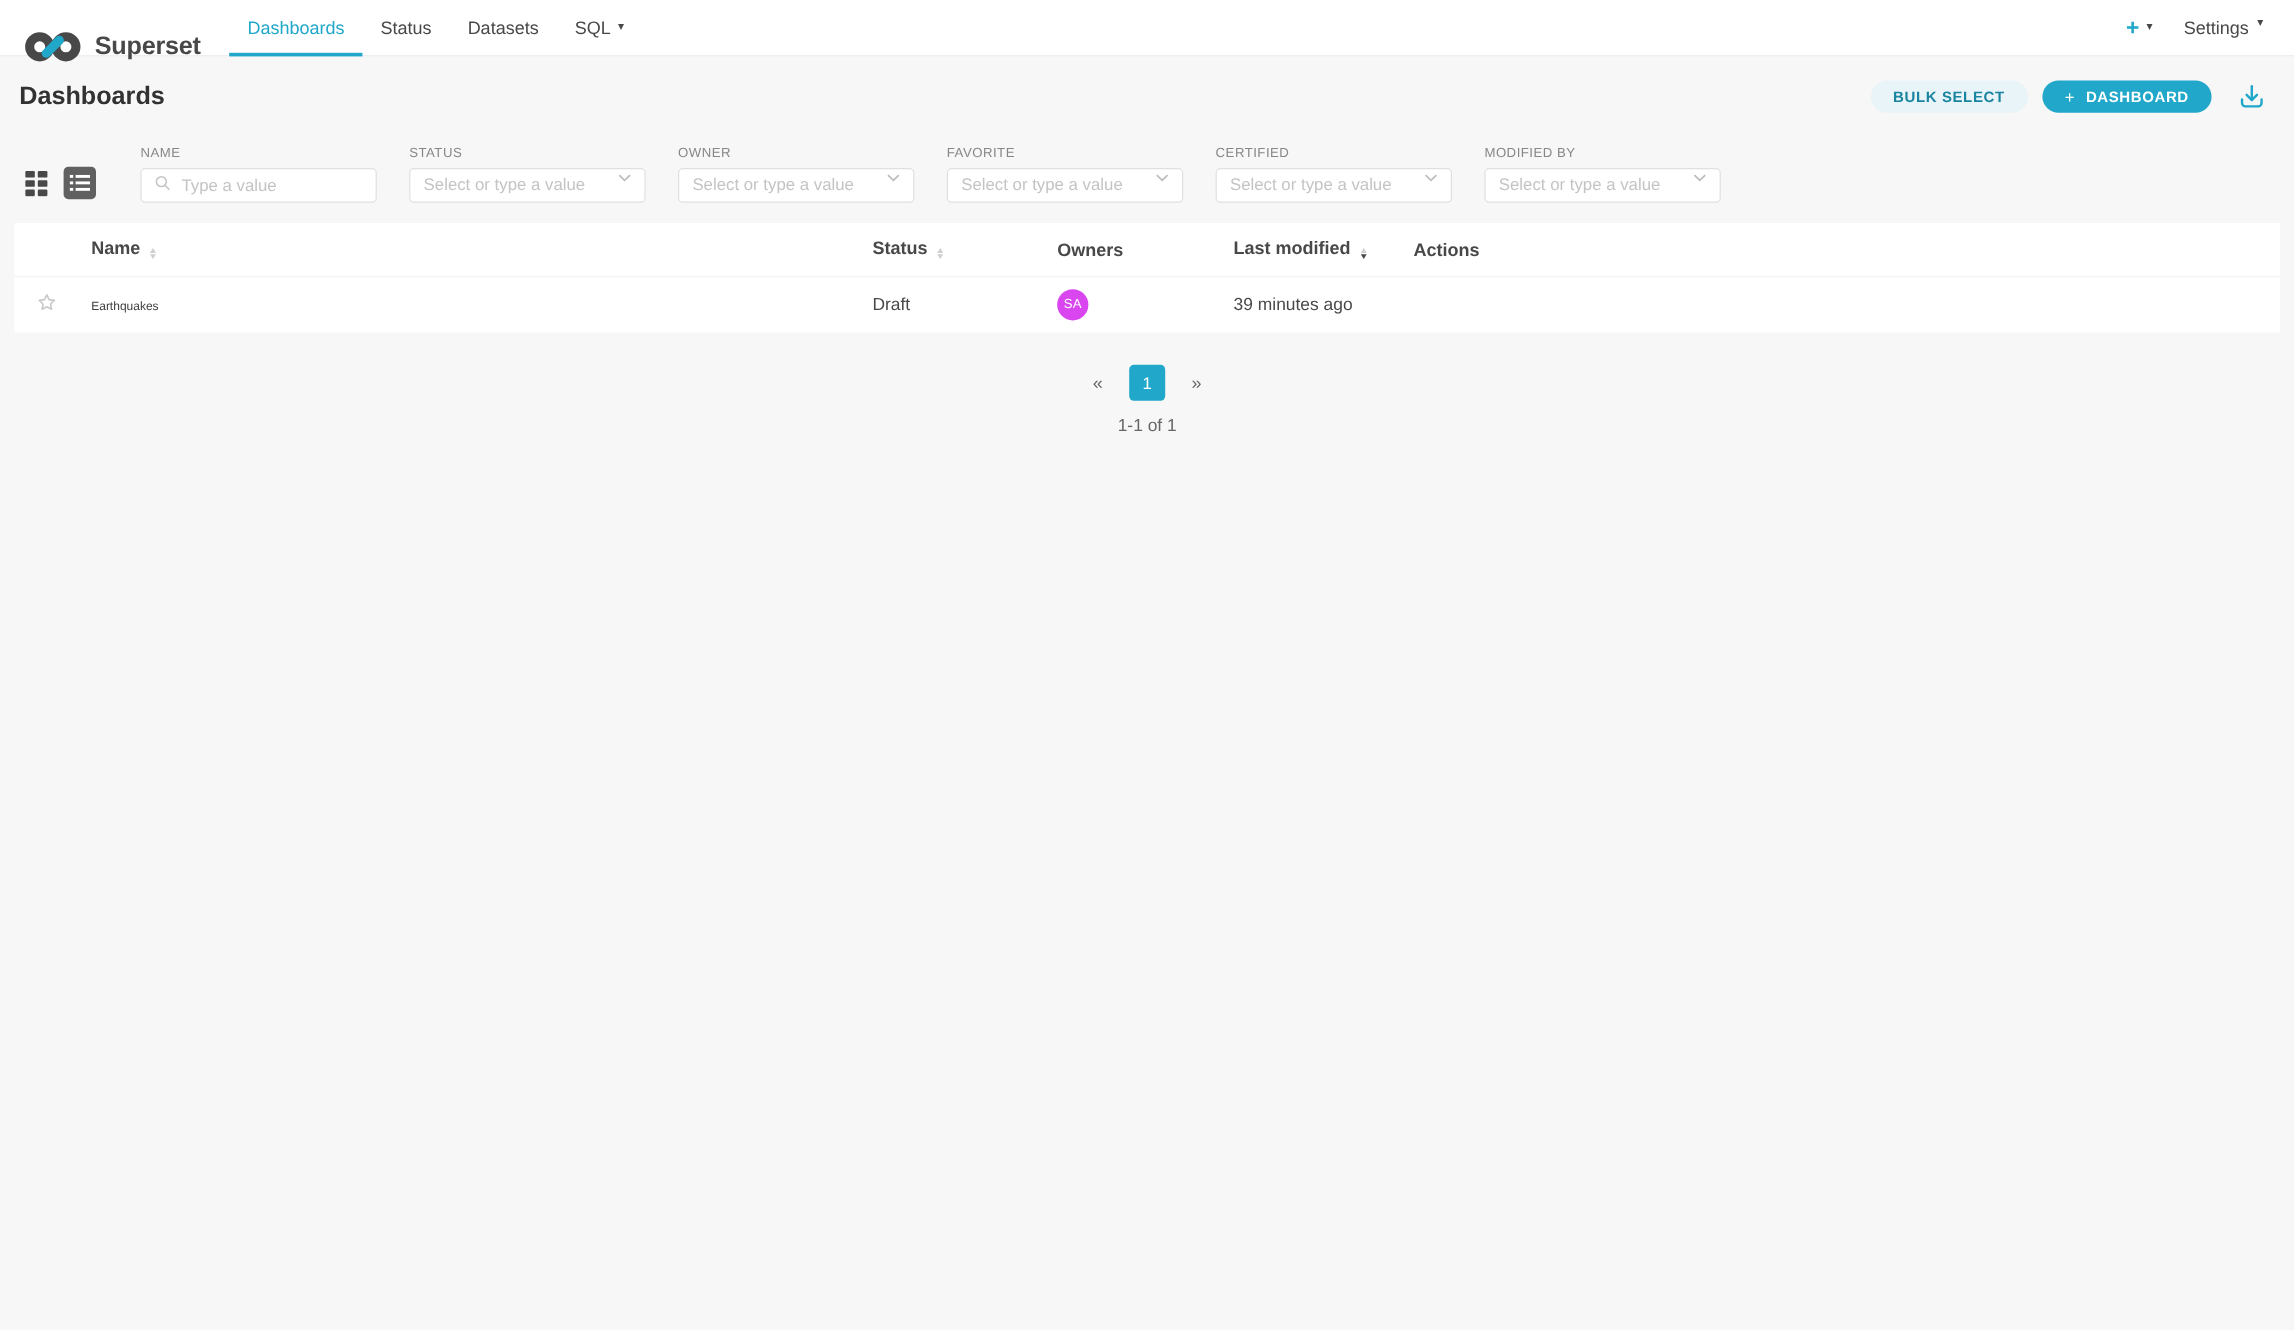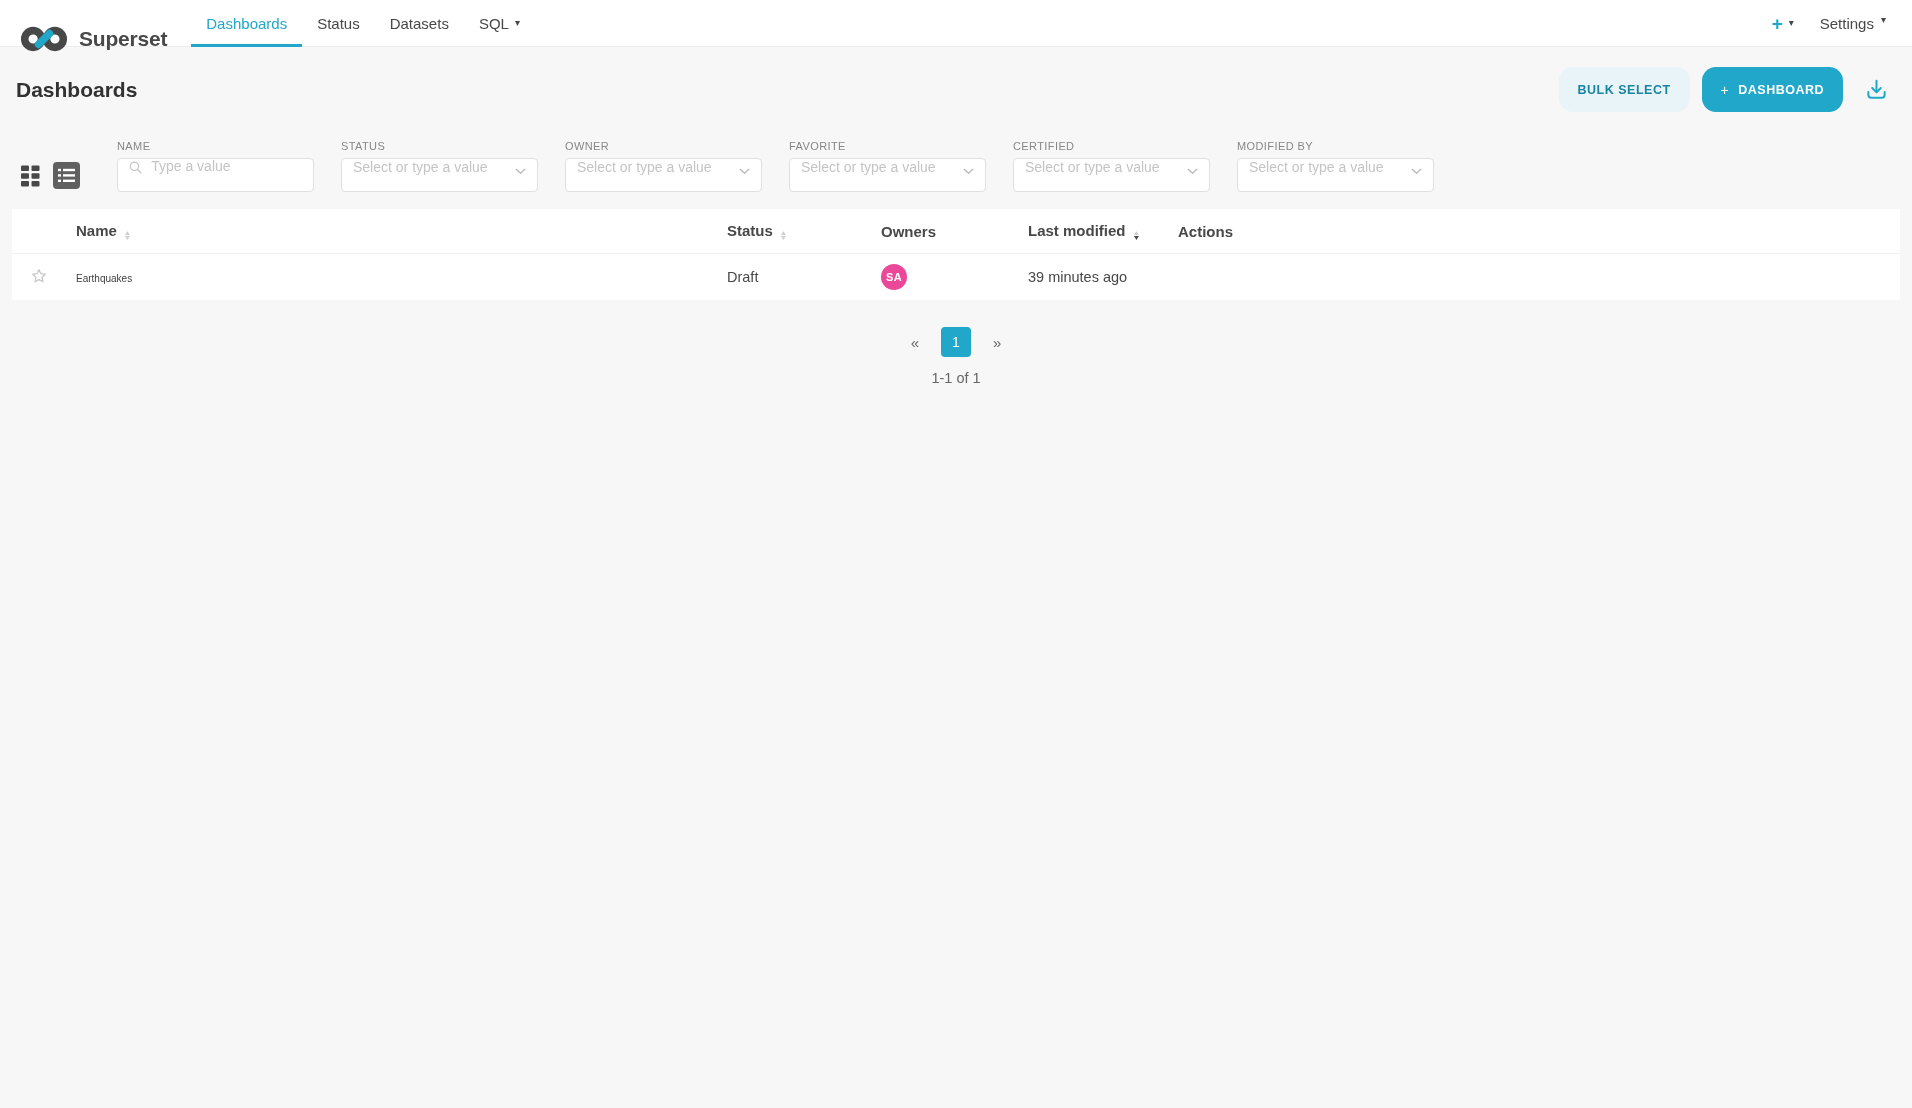--- a/index.html
+++ b/index.html
@@ -39,21 +39,21 @@
   .nav-settings { display: flex; align-items: flex-start; gap: 7px; font-size: 15px; }
 
   
   .page-header {
     display: flex; justify-content: space-between; align-items: center;
     padding: 20px 24px 0 16px;
   }
   .page-title { margin: 0; font-size: 21px; font-weight: bold; color: #323232; }
   .header-actions { display: flex; align-items: center; gap: 12px; }
   .btn {
-    height: 45px; border: none; border-radius: 14px; cursor: pointer;
+    height: 27px; border: none; border-radius: 14px; cursor: pointer;
     font-family: inherit; font-weight: bold; font-size: 12.5px; letter-spacing: 0.5px;
     padding: 0 19px; display: flex; align-items: center;
   }
   .btn-secondary { background: #e9f4f8; color: #1a85a0; }
   .btn-primary { background: #20a7c9; color: #fff; gap: 9px; }
   .btn-primary .btn-plus { font-size: 14px; font-weight: normal; }
   .import-btn { margin-left: 10px; display: flex; align-items: center; cursor: pointer; }
 
   
   .filter-bar { display: flex; align-items: flex-end; padding: 28px 16px 0; }
@@ -61,21 +61,21 @@
   .toggle { display: flex; align-items: center; justify-content: center; cursor: pointer; }
   .toggle-list { width: 27px; height: 27px; background: #606060; border-radius: 4px; }
   .filters { display: flex; gap: 27px; }
   .filter-group { display: flex; flex-direction: column; width: 197px; }
   .filter-label {
     font-size: 11px; color: #878787; letter-spacing: 0.4px;
     margin-bottom: 6px; white-space: nowrap;
   }
   .filter-input {
     height: 29px; border: 1px solid #e0e0e0; border-radius: 4px; background: #fff;
-    display: flex; align-items: flex-end; gap: 7px; padding: 16px 11px;
+    display: flex; align-items: flex-start; gap: 7px; padding: 4px 11px;
   }
   .filter-input input {
     border: none; outline: none; width: 100%; font-family: inherit;
     font-size: 14px; color: #484848; background: transparent;
   }
   .filter-input input::placeholder { color: #c4c4c4; }
   .select-placeholder {
     flex: 1; font-size: 14px; color: #c4c4c4;
     white-space: nowrap; overflow: hidden;
   }
@@ -87,23 +87,23 @@
     text-align: left; font-size: 15px; font-weight: bold; color: #484848;
     padding: 13px 12px; white-space: nowrap;
   }
   td { font-size: 14.5px; color: #484848; padding: 10px 12px; border-top: 1px solid #f2f2f2; }
   .cell-star { text-align: center; padding-left: 14px; }
   .sort { display: inline-flex; flex-direction: column; margin-left: 7px; vertical-align: 1px; }
   .sort i { font-style: normal; font-size: 7px; line-height: 5px; color: #cfcfcf; transform: scaleX(1.2); }
   .sort.desc .dn { color: #484848; }
   .dash-link { color: #404040; font-size: 10px; }
   .avatar {
-    width: 26px; height: 26px; border-radius: 50%; background: #ec4899;
+    width: 26px; height: 26px; border-radius: 50%; background: #d946ef;
     color: #fff; font-size: 11px; letter-spacing: 0.3px;
-    display: flex; align-items: center; justify-content: center; font-weight: bold;
+    display: flex; align-items: center; justify-content: center;
   }
   .star-btn { display: inline-flex; cursor: pointer; }
 
   
   .pagination { display: flex; justify-content: center; align-items: center; gap: 22px; margin-top: 27px; }
   .page-nav { color: #646464; font-size: 15px; cursor: pointer; }
   .page-active {
     width: 30px; height: 30px; background: #20a7c9; border-radius: 4px;
     color: #fff; font-size: 14px; display: flex; align-items: center; justify-content: center;
     cursor: pointer;

